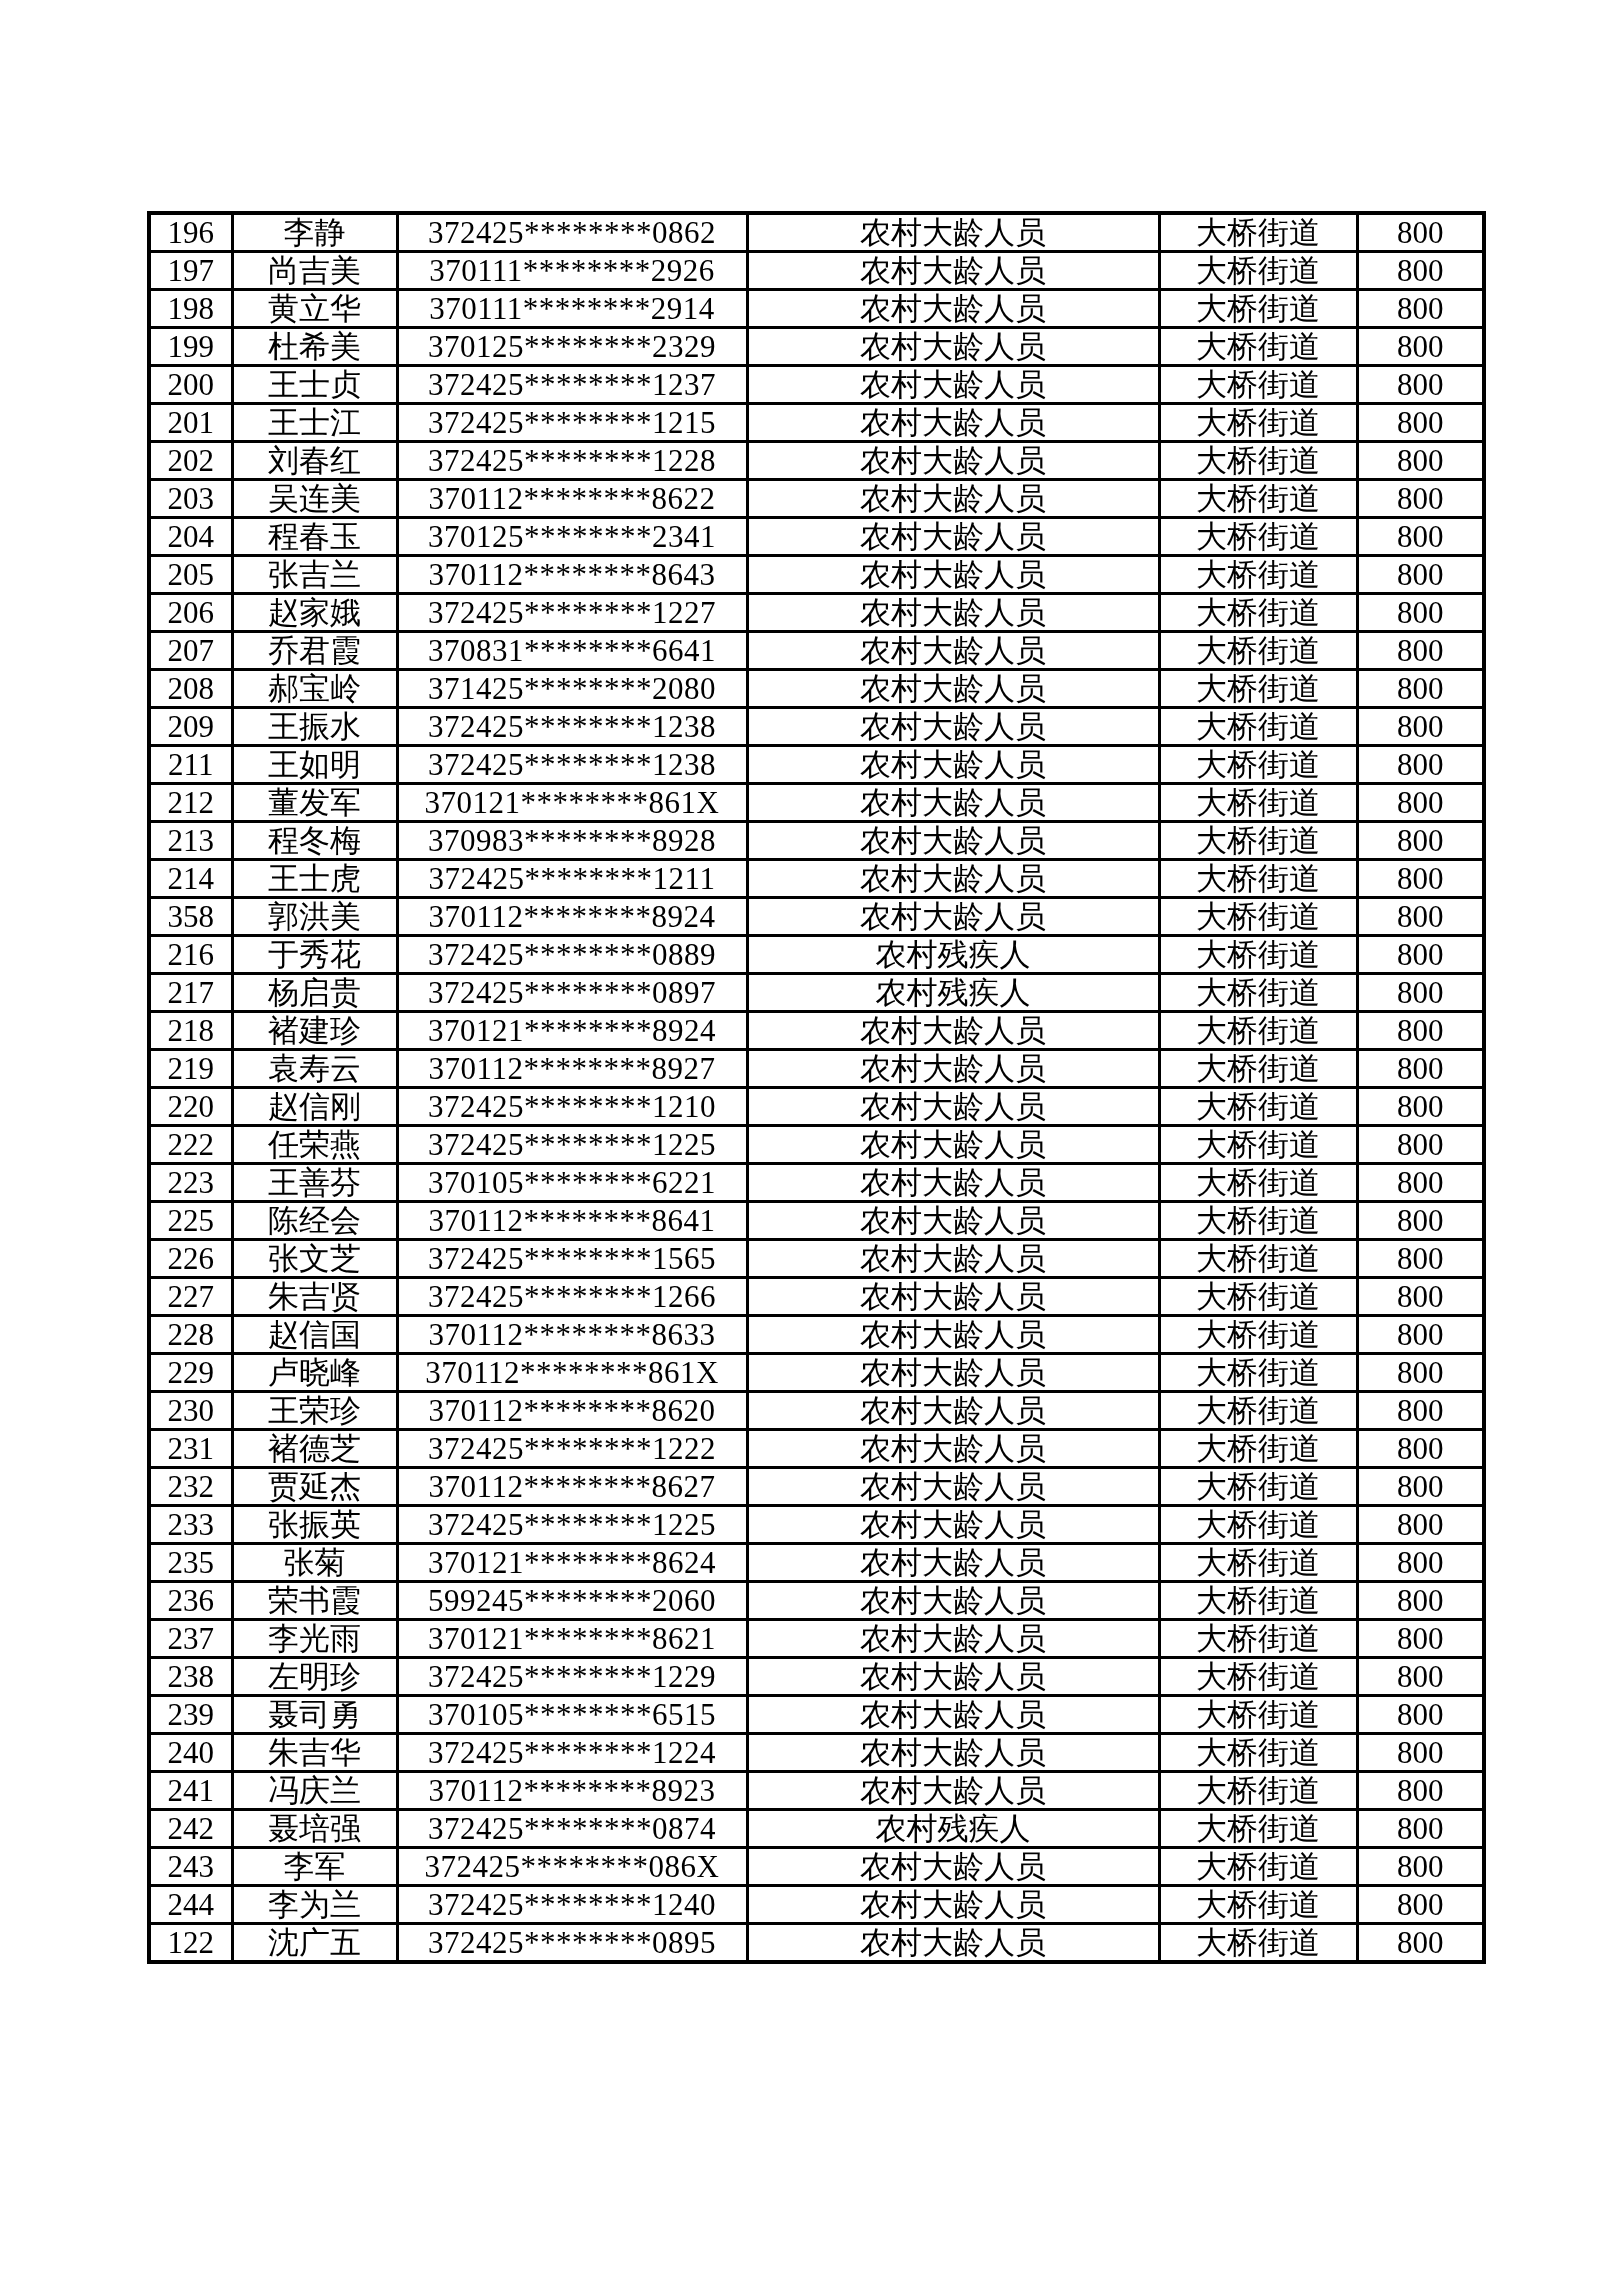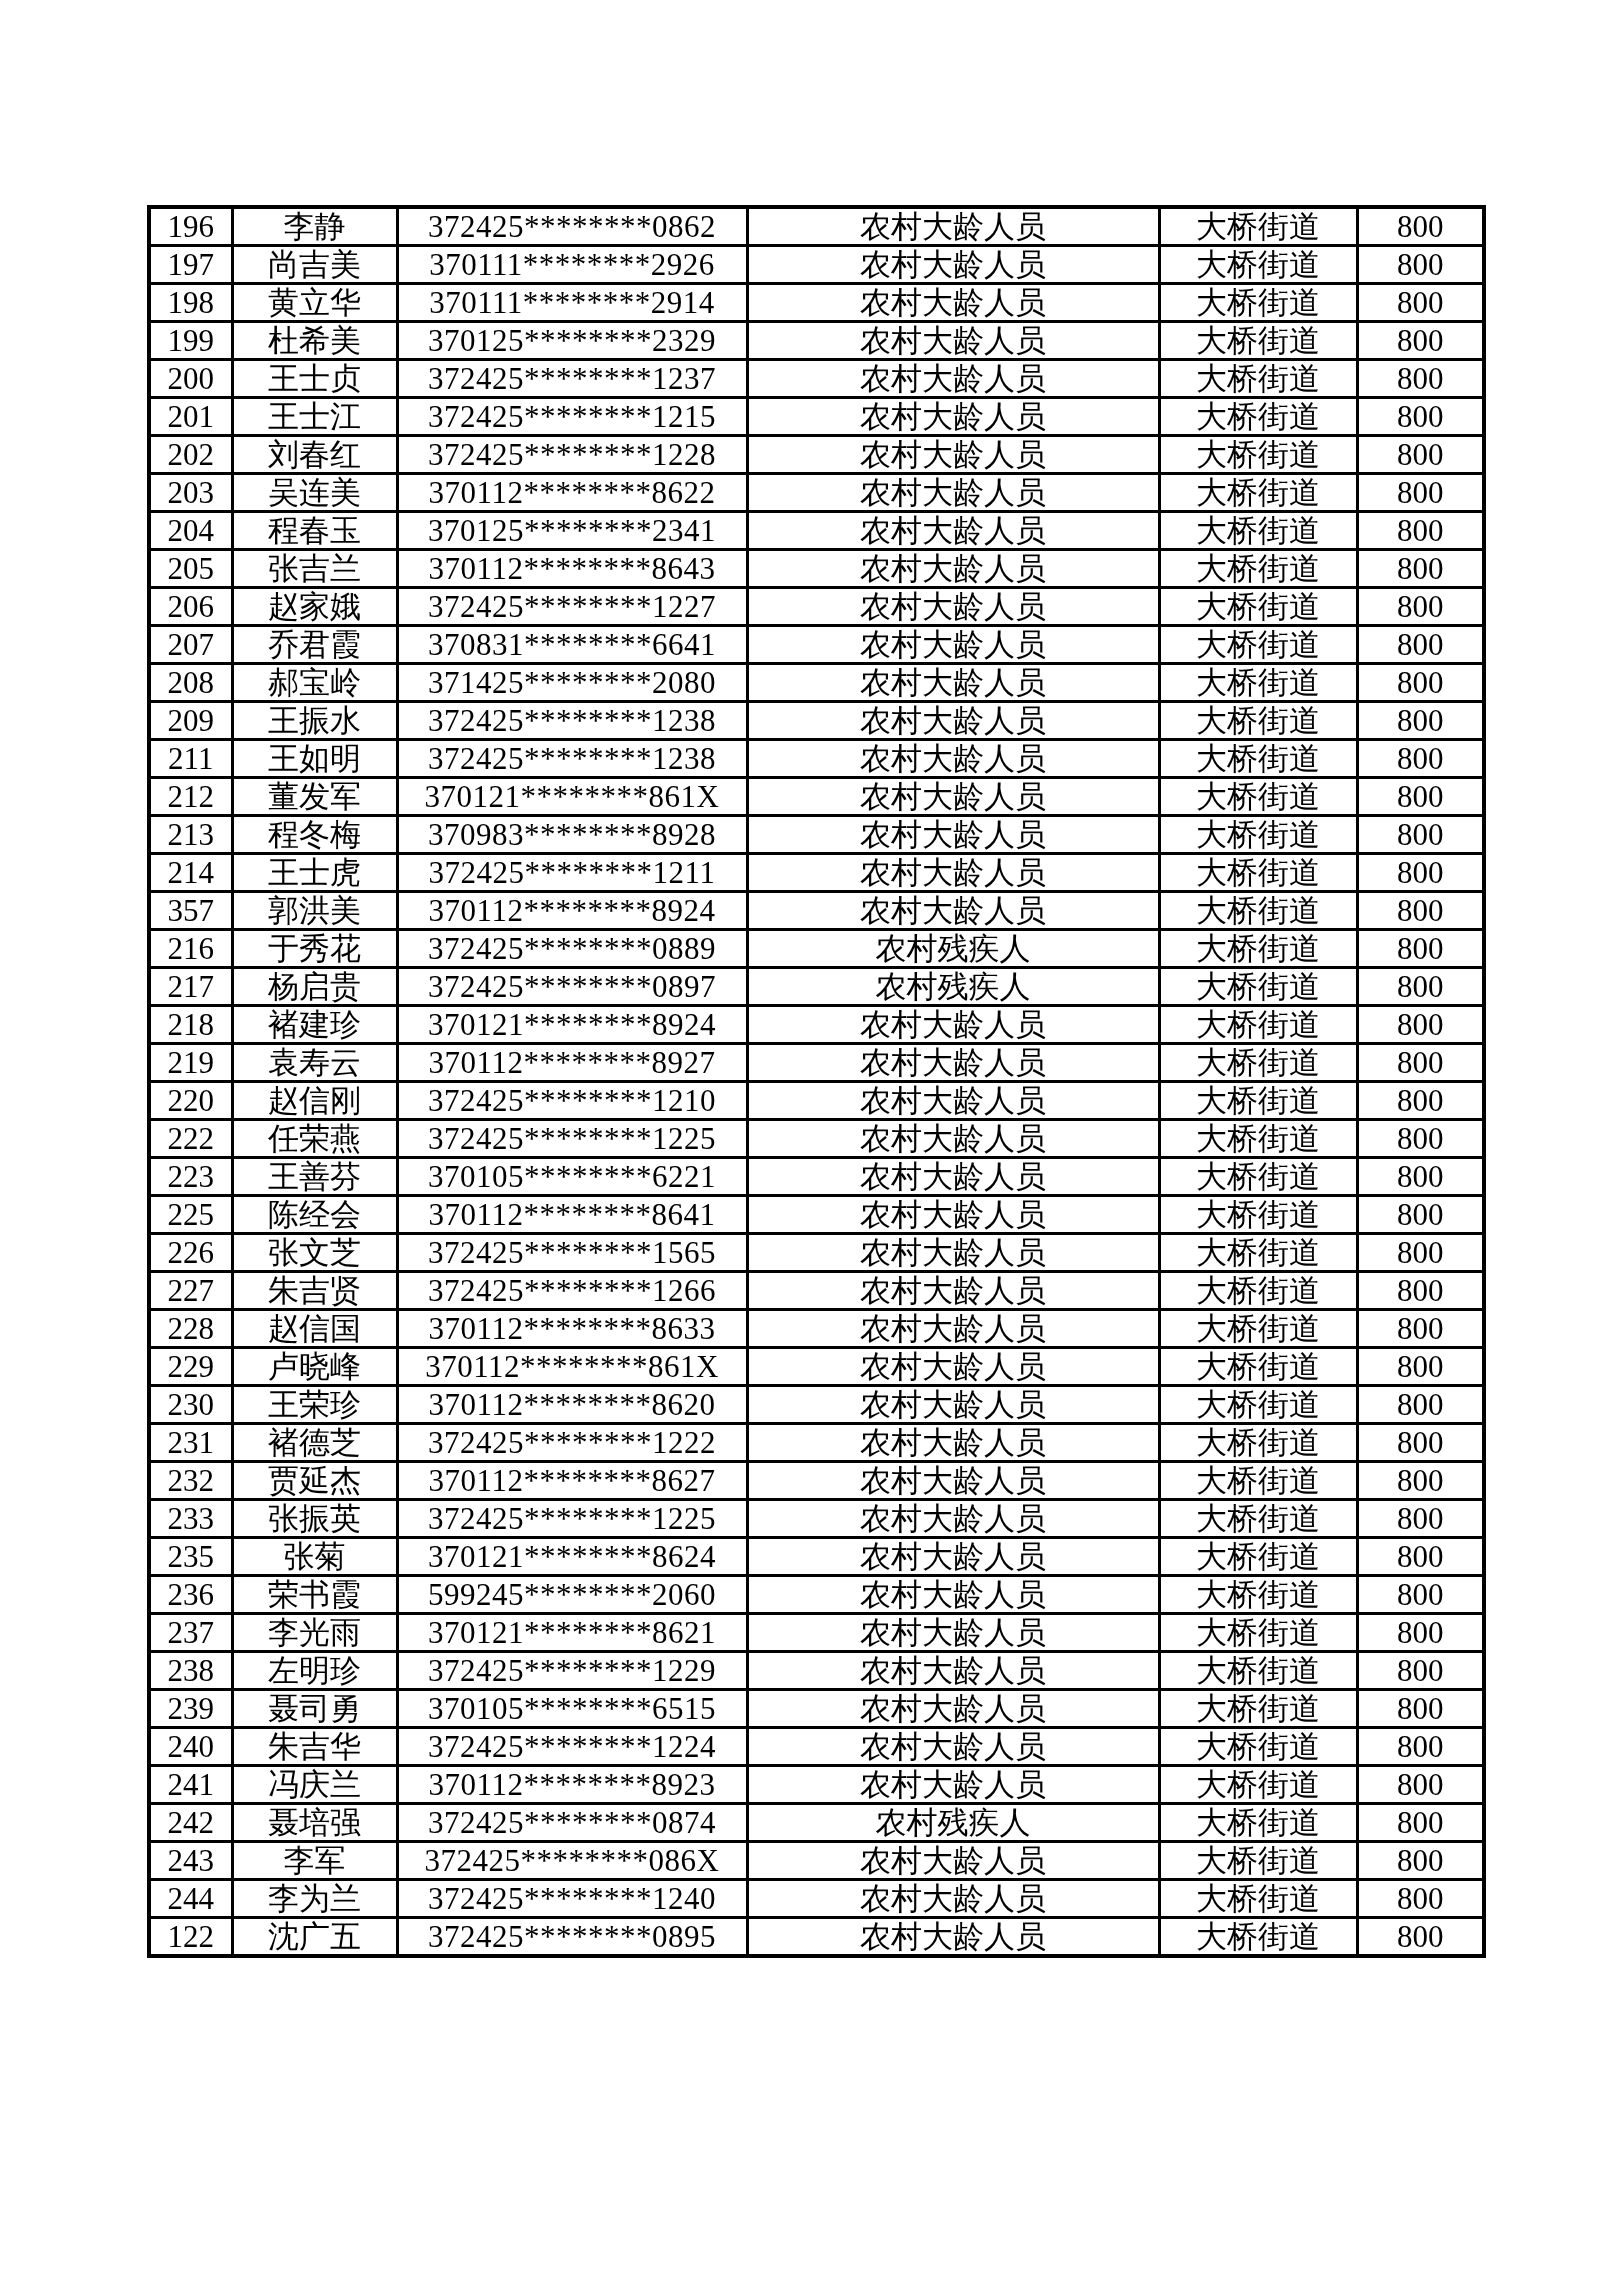--- a/index.html
+++ b/index.html
@@ -11,21 +11,21 @@
     position: relative;
     width: 1623px;
     height: 2295px;
     background: #ffffff;
     font-family: "Liberation Serif", "DejaVu Serif", serif;
     color: #000000;
   }
   table.roster {
     position: absolute;
     left: 147px;
-    top: 205px;
+    top: 211px;
     width: 1335px;
     border-collapse: collapse;
     table-layout: fixed;
     border: 4.6px solid #000000;
   }
   table.roster td {
     border: 3.6px solid #000000;
     height: 35px;
     padding: 0;
     text-align: center;
@@ -191,21 +191,21 @@
   </tr>
         <tr>
     <td class="c-no">214</td>
     <td class="c-name">王士虎</td>
     <td class="c-id">372425********1211</td>
     <td class="c-cat">农村大龄人员</td>
     <td class="c-street">大桥街道</td>
     <td class="c-amount">800</td>
   </tr>
         <tr>
-    <td class="c-no">357</td>
+    <td class="c-no">358</td>
     <td class="c-name">郭洪美</td>
     <td class="c-id">370112********8924</td>
     <td class="c-cat">农村大龄人员</td>
     <td class="c-street">大桥街道</td>
     <td class="c-amount">800</td>
   </tr>
         <tr>
     <td class="c-no">216</td>
     <td class="c-name">于秀花</td>
     <td class="c-id">372425********0889</td>

